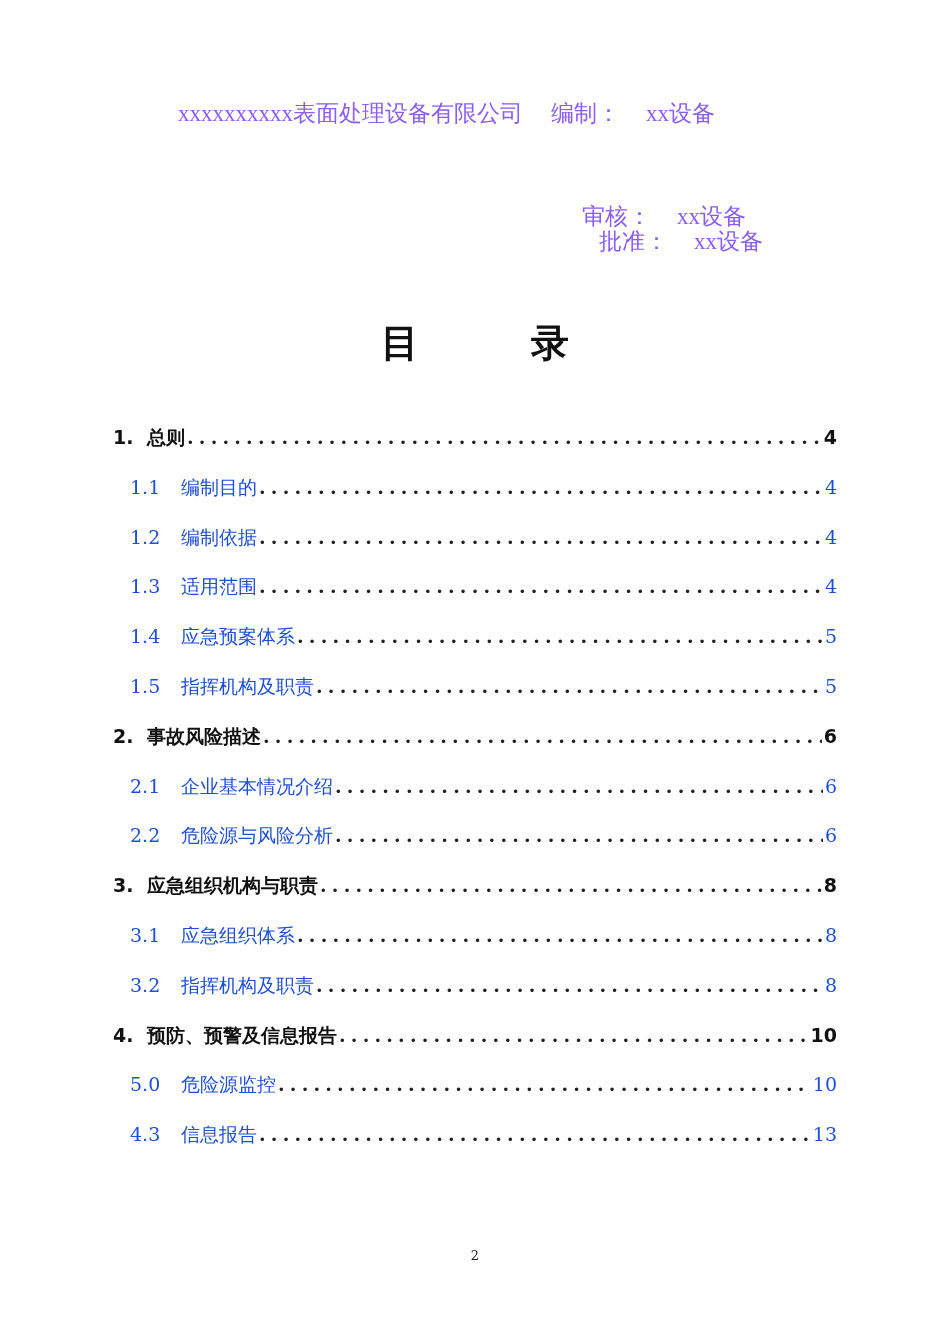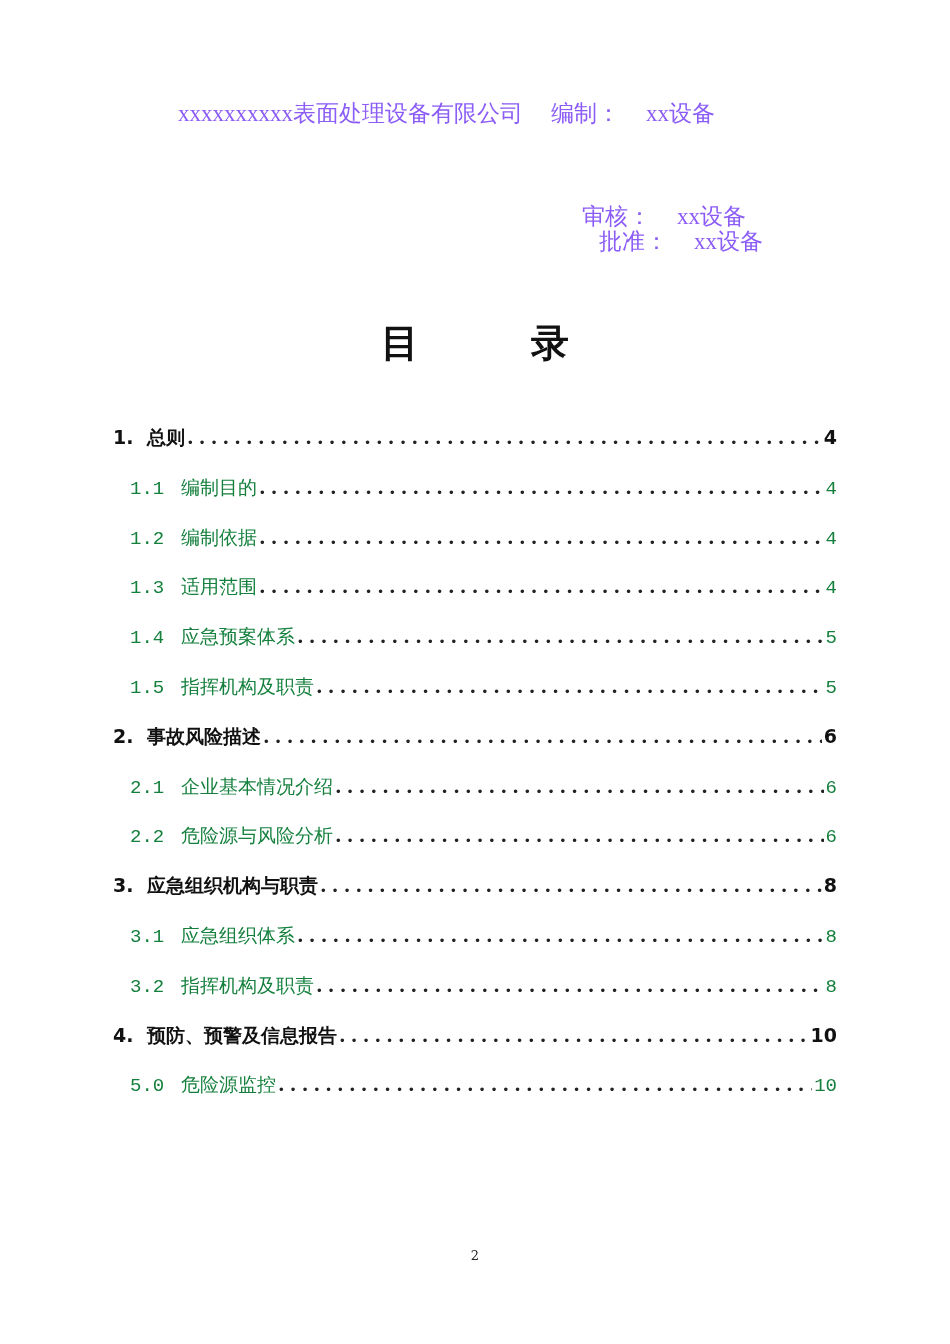--- a/index.html
+++ b/index.html
@@ -12,21 +12,21 @@
   .hdr-line .val { margin-left: 26px; }
   .title { position: absolute; left: 0; width: 950px; top: 318px; text-align: center;
            font-size: 38px; font-weight: bold; font-family: "DejaVu Sans", sans-serif; }
   .title span { display: inline-block; }
   .title .gap { width: 112px; }
   .toc { position: absolute; left: 113px; top: 425px; width: 724px; }
   .row { display: flex; align-items: baseline; height: 49.8px; font-size: 19px; }
   .row .num { white-space: nowrap; }
   .row.lvl1 { font-weight: bold; font-family: "DejaVu Sans", sans-serif; }
   .row.lvl1 .num { width: 34px; }
-  .row.lvl2 { padding-left: 17px; color: #15803d; font-family: Liberation Mono, monospace; }
+  .row.lvl2 { padding-left: 17px; color: #1d4ed8; }
   .row.lvl2 .num { width: 51px; }
   .row .lbl { white-space: nowrap; }
   .row .dots { flex: 1; overflow: hidden; white-space: nowrap; margin: 0 2px;
                letter-spacing: 5.2px; font-family: "DejaVu Serif", serif; font-weight: bold; color: #222; }
   .row .dots::before { content: "................................................................................................................................"; }
   .row .pg { white-space: nowrap; }
   .page-num { position: absolute; left: 0; width: 950px; top: 1248px; text-align: center;
               font-size: 13px; color: #222; }
 </style>
 </head>
@@ -124,15 +124,21 @@
       <span class="lbl">预防、预警及信息报告</span>
       <span class="dots"></span>
       <span class="pg">10</span>
     </div>
     <div class="row lvl2">
       <span class="num">5.0</span>
       <span class="lbl">危险源监控</span>
       <span class="dots"></span>
       <span class="pg">10</span>
     </div>
+    <div class="row lvl2">
+      <span class="num">4.3</span>
+      <span class="lbl">信息报告</span>
+      <span class="dots"></span>
+      <span class="pg">13</span>
+    </div>
   </div>
 
 <div class="page-num">2</div>
 
 </body></html>

